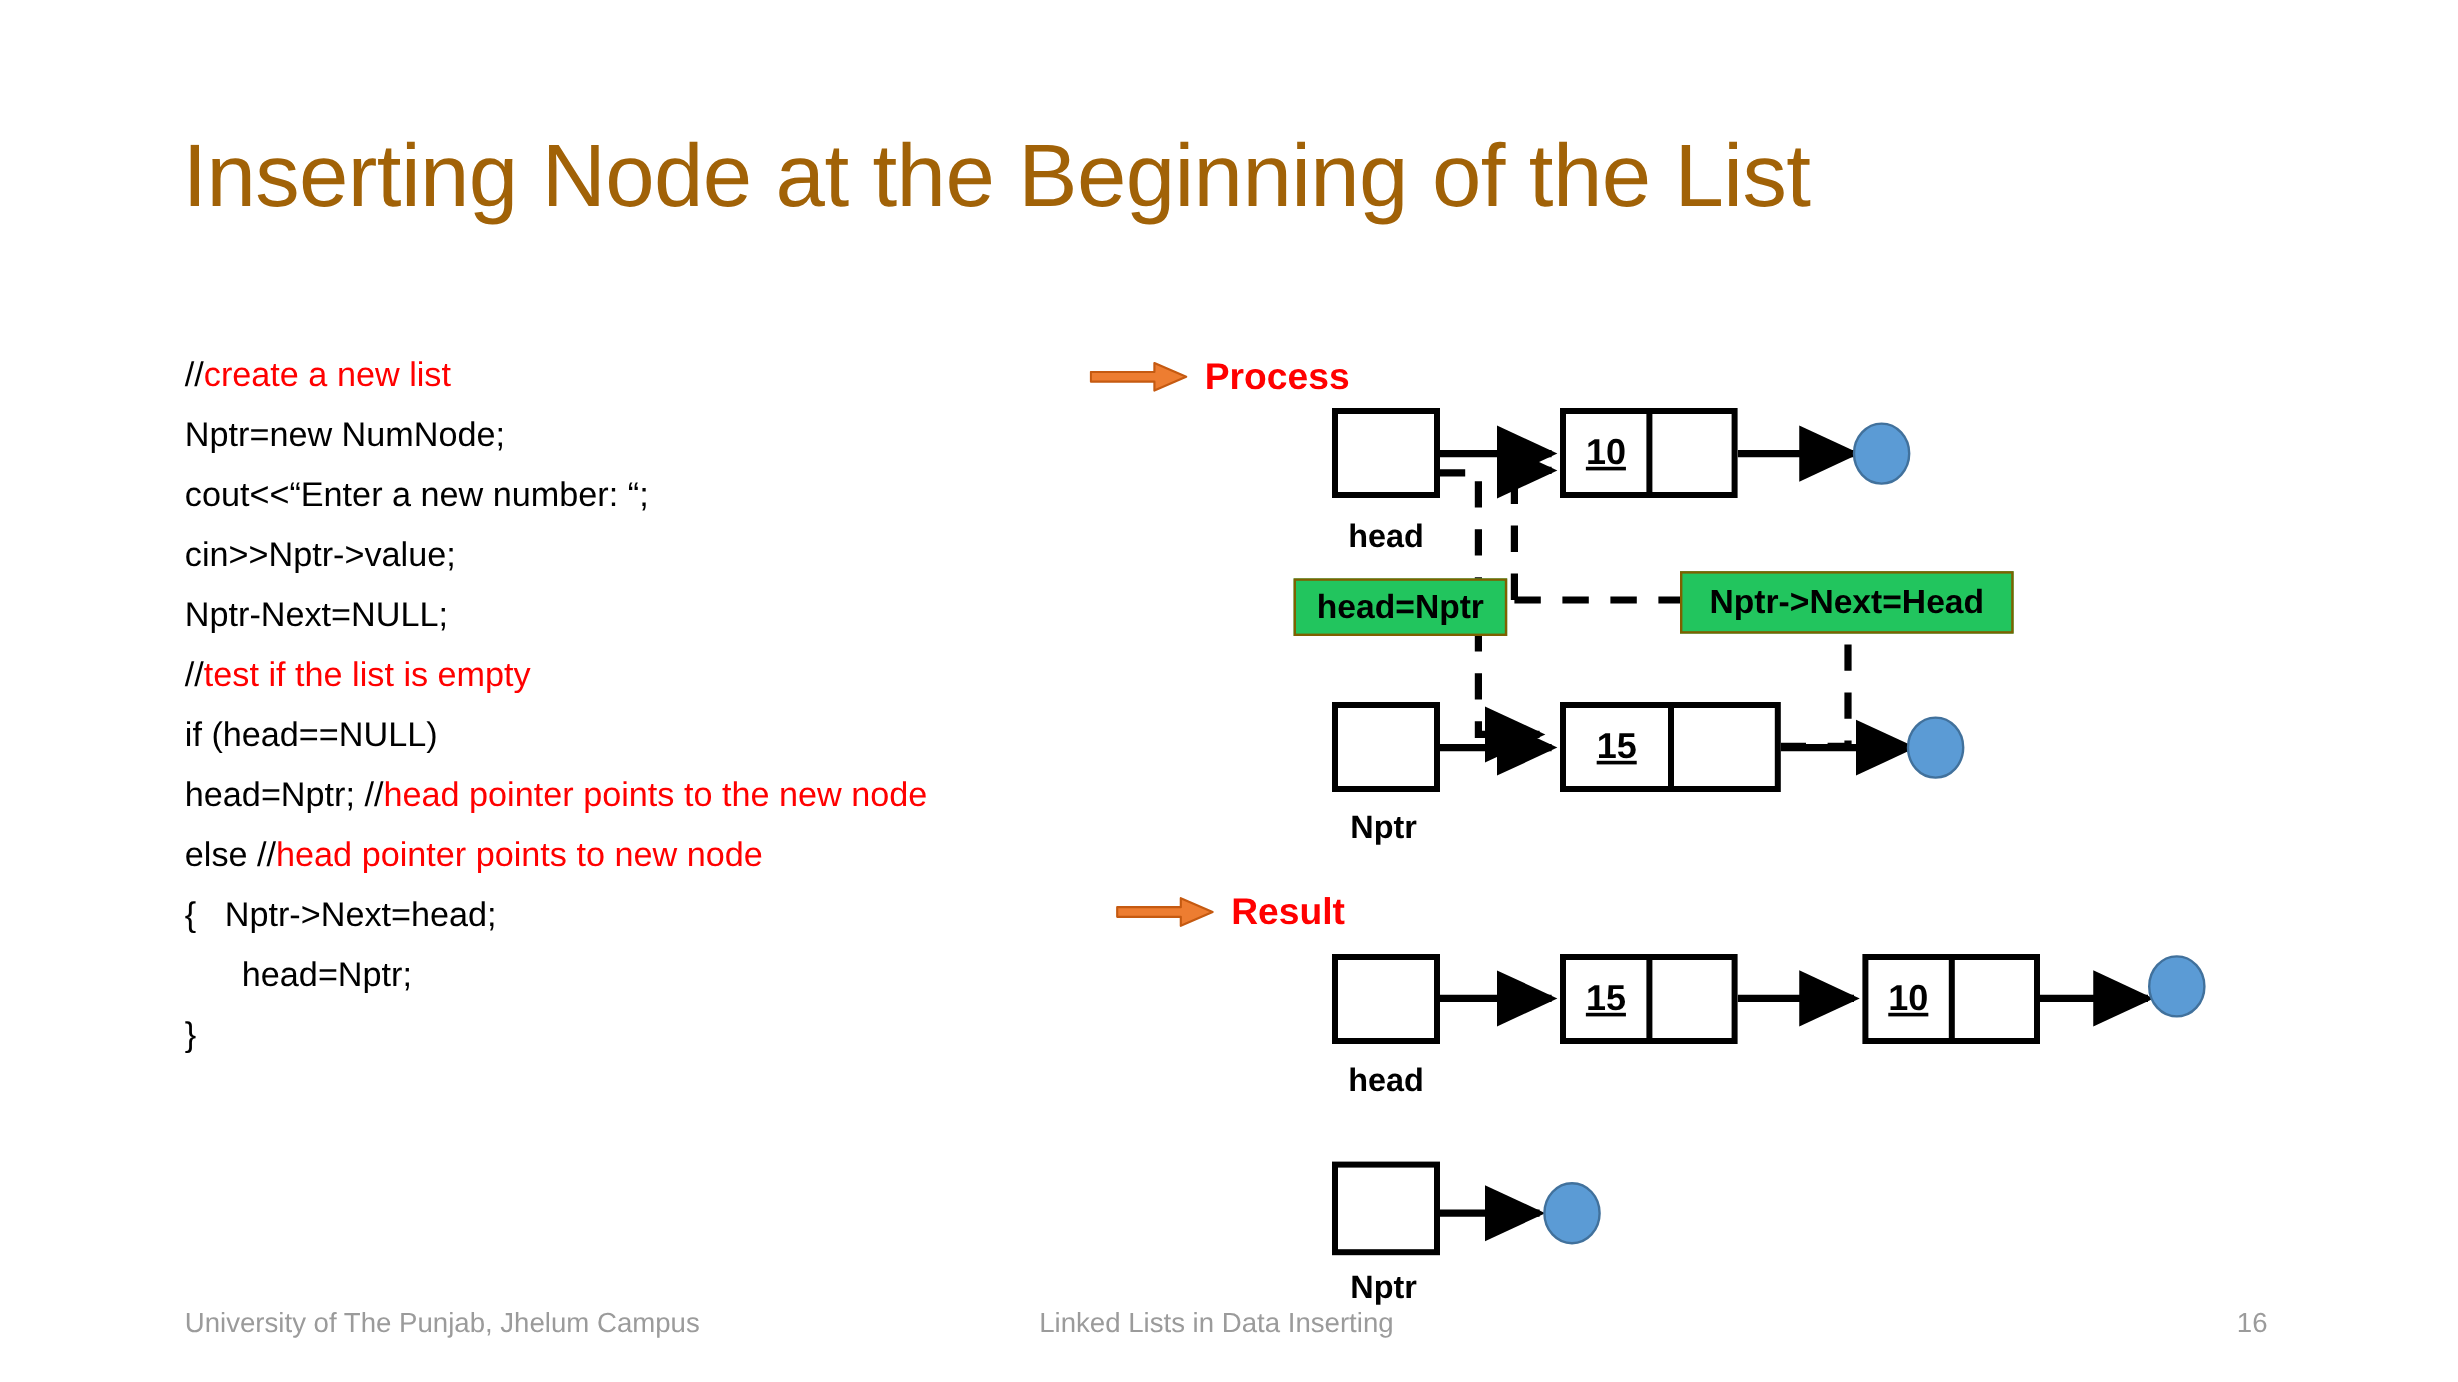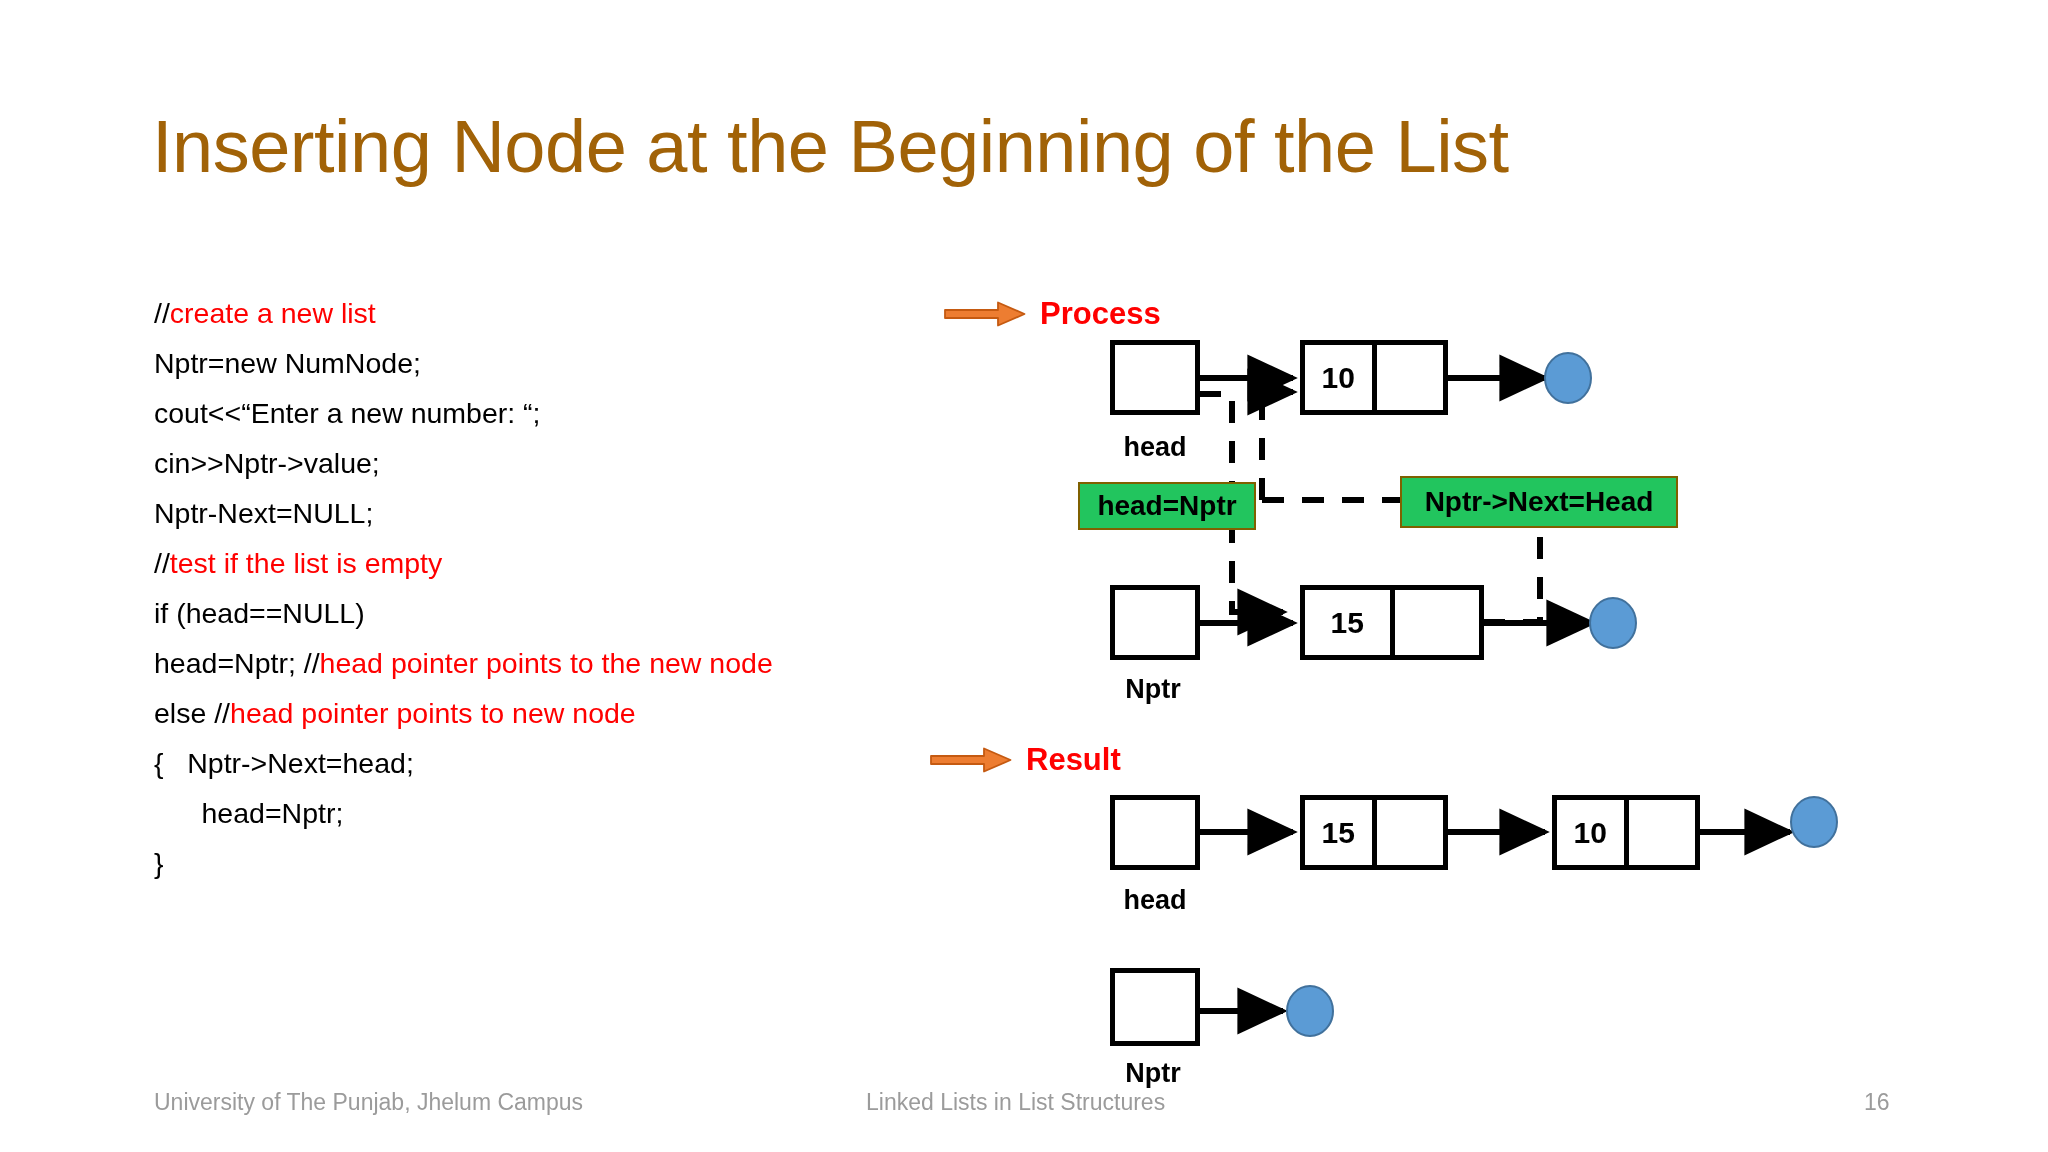--- a/index.html
+++ b/index.html
@@ -74,20 +74,21 @@
     border: 5px solid #000;
     background: #fff;
   }
   .node .cell {
     display: flex;
     align-items: center;
     justify-content: center;
     font-size: 30px;
     font-weight: bold;
     color: #000;
+    text-decoration: underline;
   }
   .node .cell.data { border-right: 5px solid #000; }
 
   
   .callout {
     position: absolute;
     background: #22c55e;
     border: 2px solid #7f6000;
     display: flex;
     align-items: center;
@@ -125,21 +126,21 @@
       <div class="code-line"><span>Nptr-Next=NULL;</span></div>
       <div class="code-line"><span>//</span><span class="cmt">test if the list is empty</span></div>
       <div class="code-line"><span>if (head==NULL)</span></div>
       <div class="code-line"><span>head=Nptr; //</span><span class="cmt">head pointer points to the new node</span></div>
       <div class="code-line"><span>else //</span><span class="cmt">head pointer points to new node</span></div>
       <div class="code-line"><span>{   Nptr-&gt;Next=head;</span></div>
       <div class="code-line"><span>      head=Nptr;</span></div>
       <div class="code-line"><span>}</span></div>
     </div>
 
-  <div class="section-head" style="left:944px; top:296px;">
+  <div class="section-head" style="left:908px; top:296px;">
     <svg class="orange-arrow" viewBox="0 0 82 26">
       <path d="M1 9 H54 V1.5 L80.5 13 L54 24.5 V17 H1 Z" fill="#ed7d31" stroke="#c55a11" stroke-width="1.8" stroke-linejoin="round"></path>
     </svg>
     <span class="section-label">Process</span>
   </div>
 
   <div class="section-head" style="left:930px; top:742px;">
     <svg class="orange-arrow" viewBox="0 0 82 26">
       <path d="M1 9 H54 V1.5 L80.5 13 L54 24.5 V17 H1 Z" fill="#ed7d31" stroke="#c55a11" stroke-width="1.8" stroke-linejoin="round"></path>
     </svg>
@@ -207,16 +208,16 @@
 
   <div class="node" style="left:1552px; top:795px; width:148px; height:75px;">
     <div class="cell data" style="width:74px;">10</div>
     <div class="cell next" style="width:69px;"></div>
   </div>
 
   <div class="ptr-box" style="left:1110px; top:968px; width:90px; height:78px;"></div>
   <div class="ptr-label" style="left:1098px; top:1058px; width:110px;">Nptr</div>
 
   <div class="footer-item footer-left">University of The Punjab, Jhelum Campus</div>
-  <div class="footer-item footer-center">Linked Lists in List Structures</div>
+  <div class="footer-item footer-center">Linked Lists in Data Inserting</div>
   <div class="footer-item footer-right">16</div>
 
 </div>
 
 </body></html>

